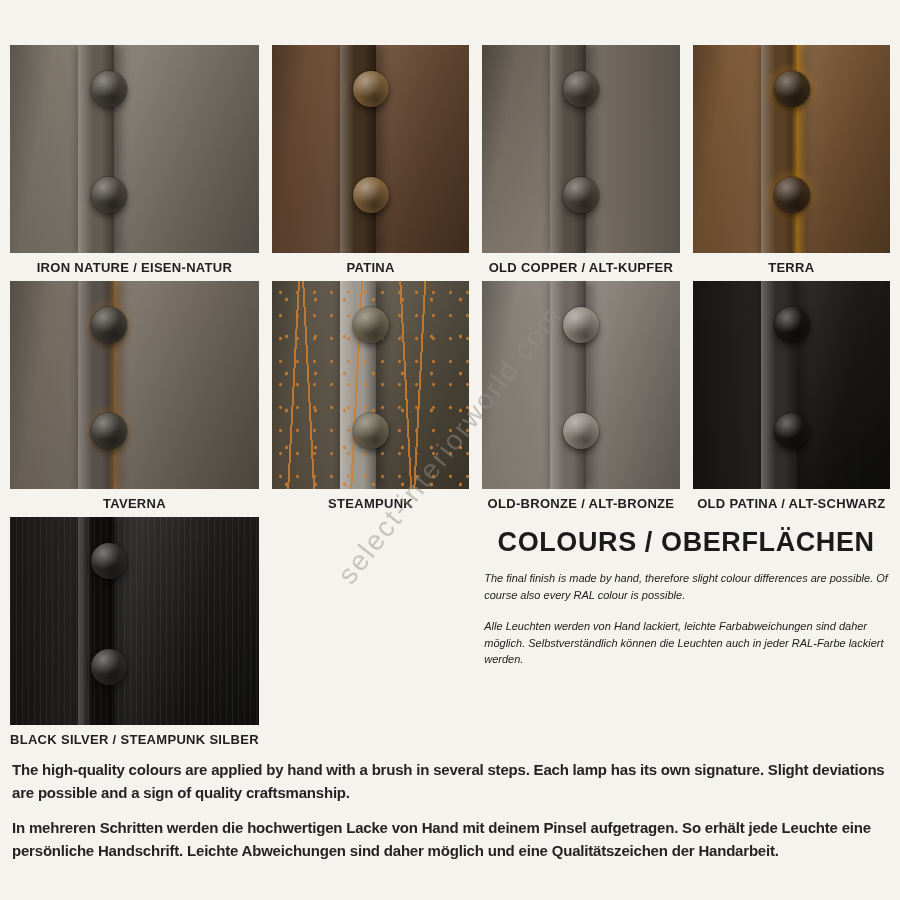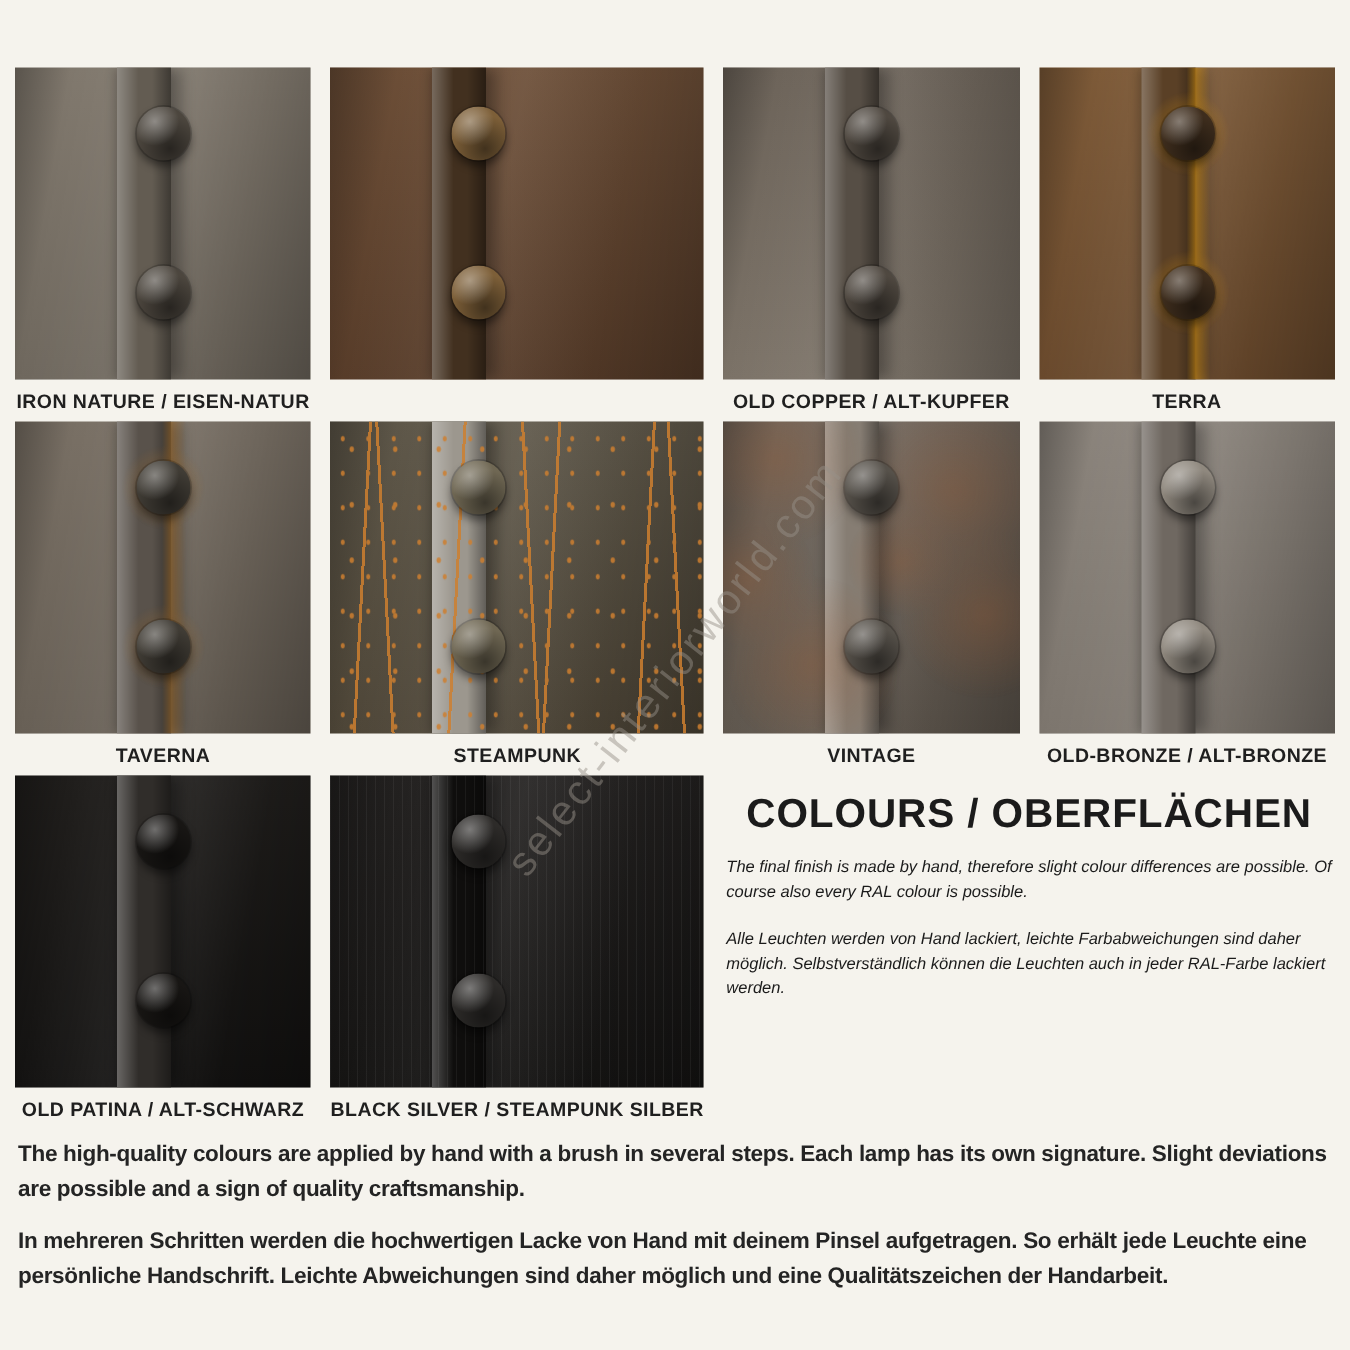--- a/index.html
+++ b/index.html
@@ -134,20 +134,21 @@
       <figcaption class="label">IRON NATURE / EISEN-NATUR</figcaption>
     </figure>
 
     <figure class="swatch">
       <div class="panel tex-plain" style="--base: #6c4e37; --base2: #573c29; --seam: #42301f; --rivet: #7d5f38; --accent: #4a7a68;">
         <div class="seam"></div>
         <div class="overlay"></div>
         <div class="rivet rivet-top"></div>
         <div class="rivet rivet-bottom"></div>
       </div>
+      <figcaption class="label">PATINA</figcaption>
     </figure>
 
     <figure class="swatch">
       <div class="panel tex-plain" style="--base: #6d645a; --base2: #7b7267; --seam: #564e45; --rivet: #4f4840; --accent: #6d645a;">
         <div class="seam"></div>
         <div class="overlay"></div>
         <div class="rivet rivet-top"></div>
         <div class="rivet rivet-bottom"></div>
       </div>
       <figcaption class="label">OLD COPPER / ALT-KUPFER</figcaption>
@@ -176,29 +177,20 @@
     <figure class="swatch">
       <div class="panel tex-drips" style="--base: #5e5749; --base2: #4d4537; --seam: #9c978e; --rivet: #6f6753; --accent: #ce7f30;">
         <div class="seam"></div>
         <div class="overlay"></div>
         <div class="rivet rivet-top"></div>
         <div class="rivet rivet-bottom"></div>
       </div>
       <figcaption class="label">STEAMPUNK</figcaption>
     </figure>
 
-    <figure class="swatch">
-      <div class="panel tex-mottled" style="--base: #70675e; --base2: #5e564d; --seam: #867d73; --rivet: #56514a; --accent: #9b5c33;">
-        <div class="seam"></div>
-        <div class="overlay"></div>
-        <div class="rivet rivet-top"></div>
-        <div class="rivet rivet-bottom"></div>
-      </div>
-      <figcaption class="label">VINTAGE</figcaption>
-    </figure>
 
     <figure class="swatch">
       <div class="panel tex-plain" style="--base: #8b847c; --base2: #7c756d; --seam: #6f6861; --rivet: #8f887e; --accent: #8b847c;">
         <div class="seam"></div>
         <div class="overlay"></div>
         <div class="rivet rivet-top"></div>
         <div class="rivet rivet-bottom"></div>
       </div>
       <figcaption class="label">OLD-BRONZE / ALT-BRONZE</figcaption>
     </figure>

